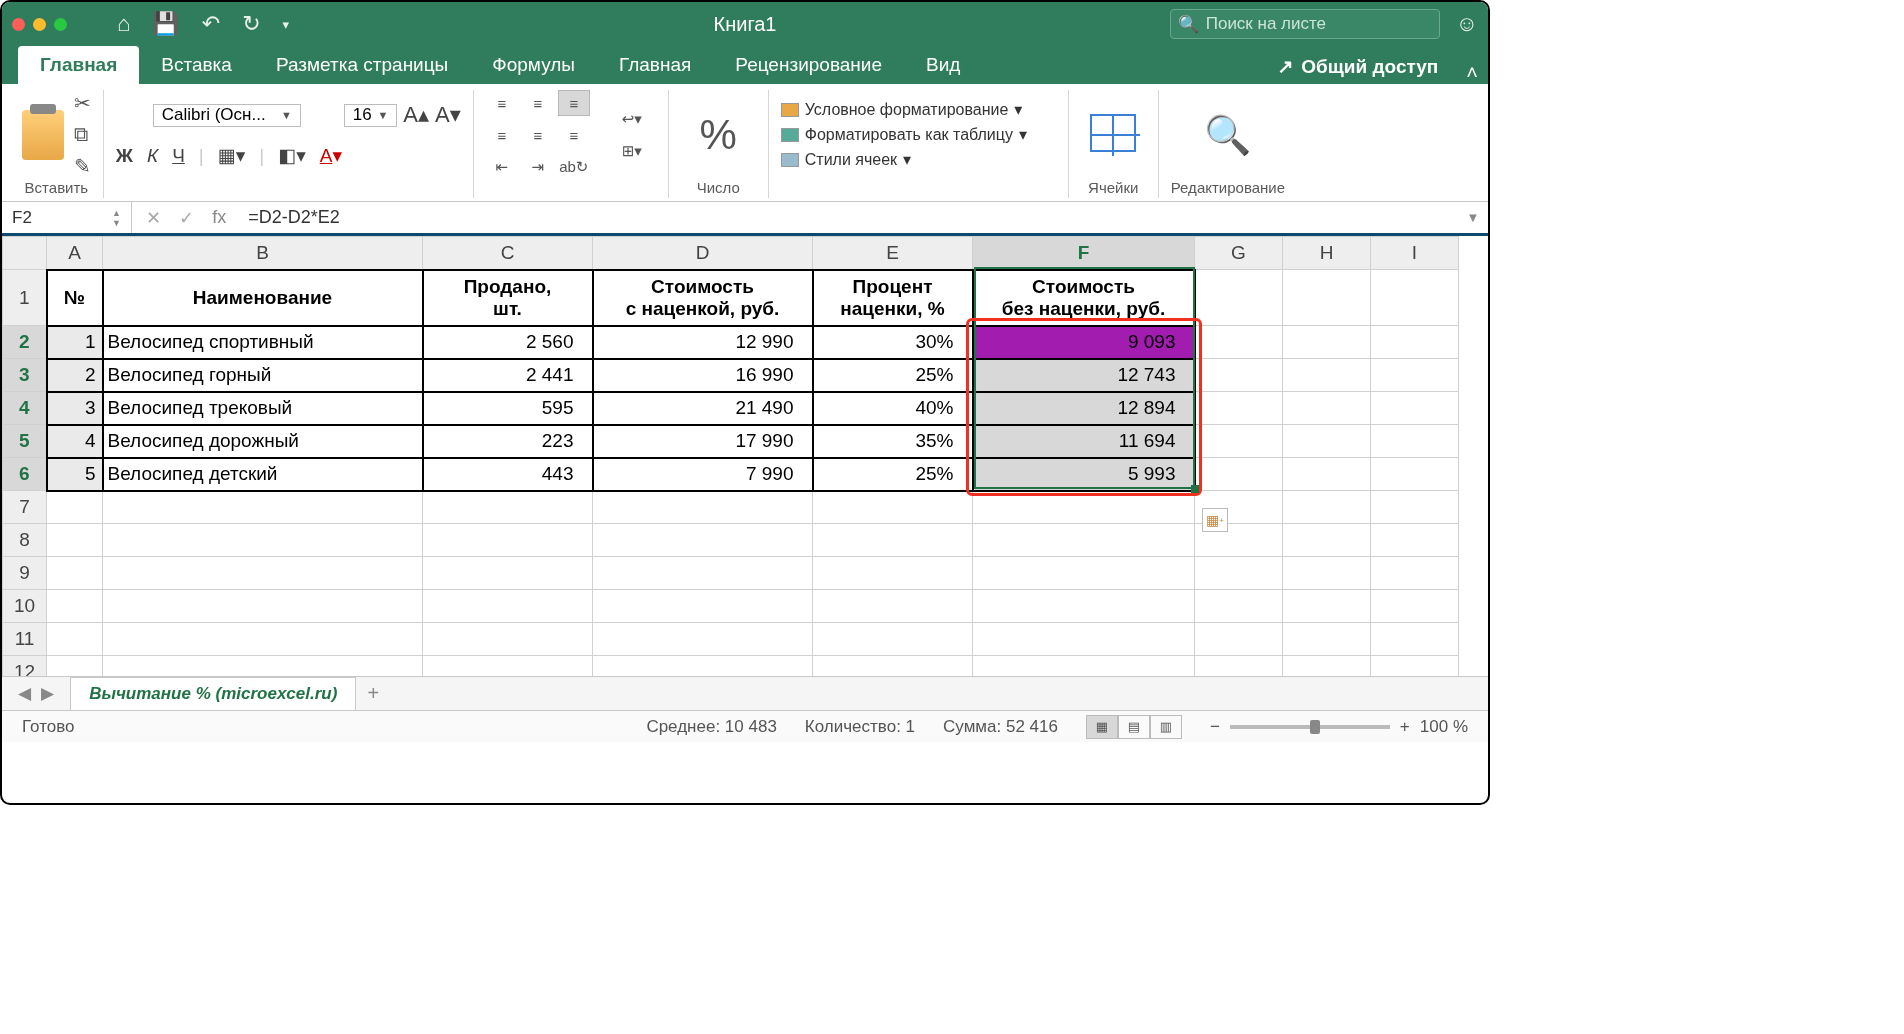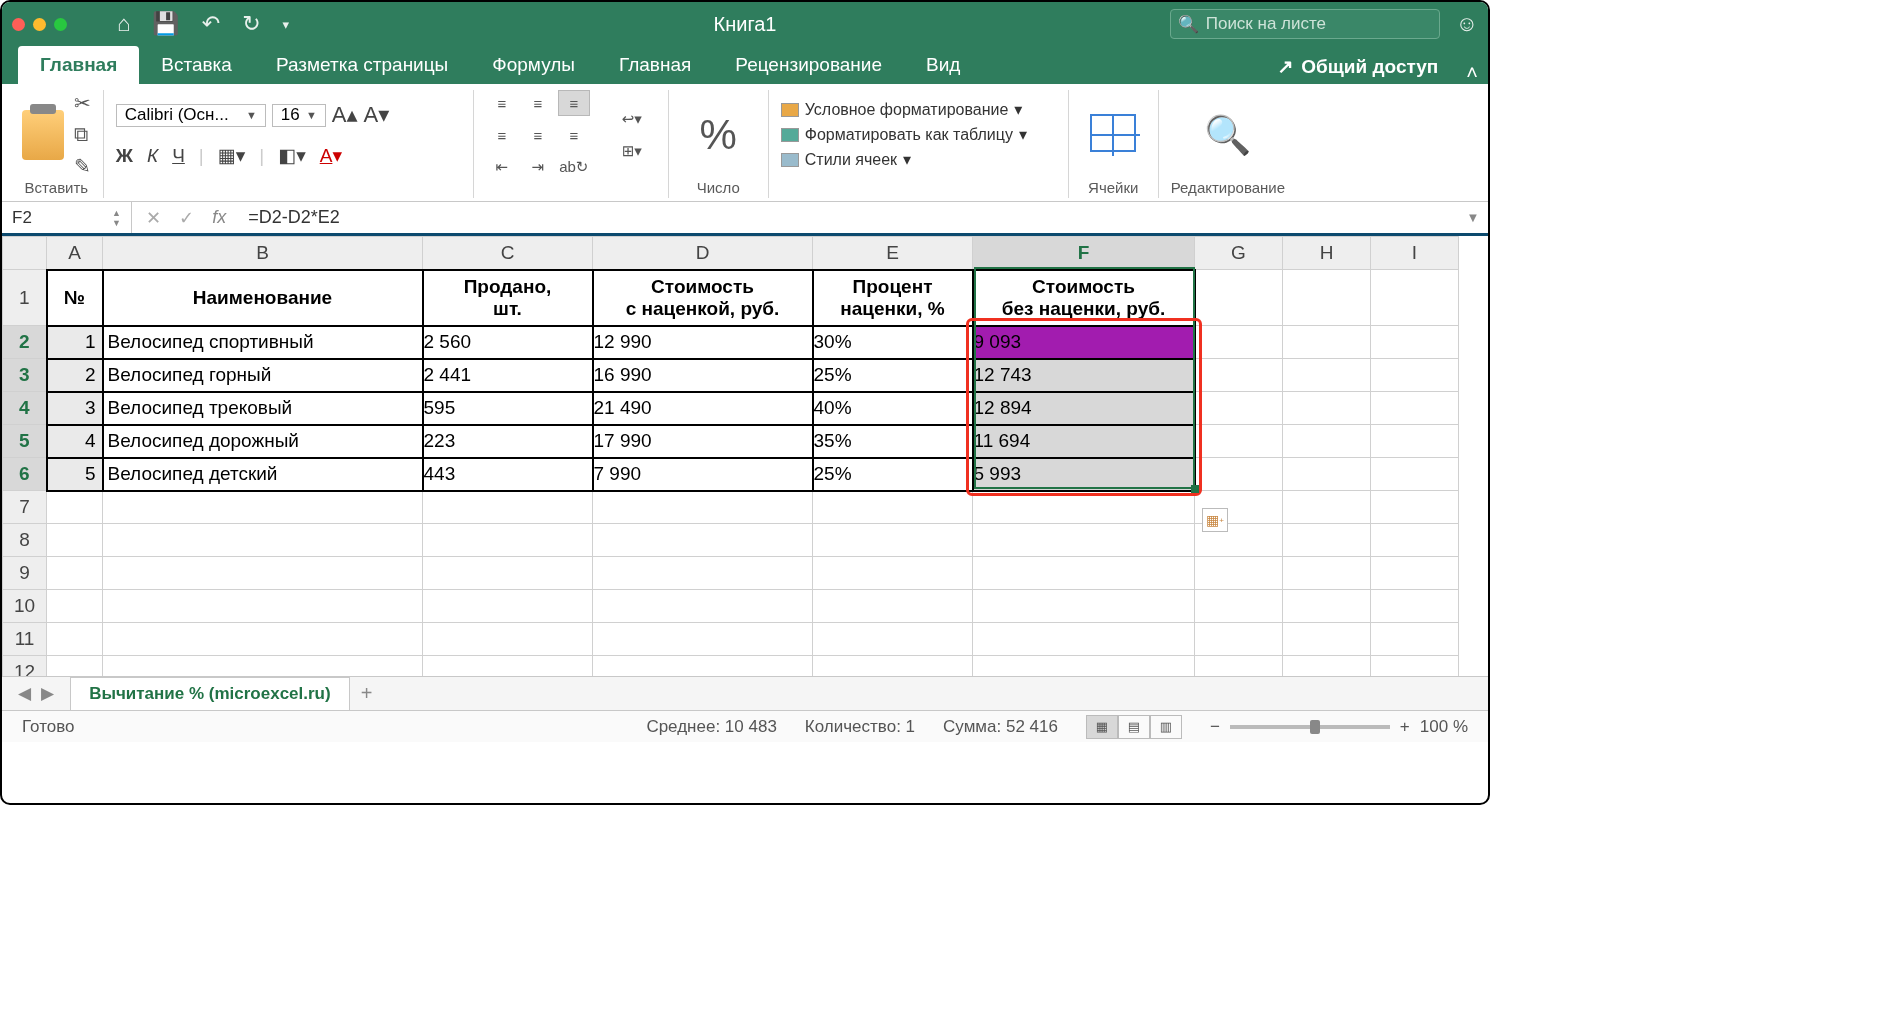--- a/index.html
+++ b/index.html
@@ -30,21 +30,21 @@
 .group { border-right: 1px solid #d6d6d6; padding: 0 12px; display: flex; flex-direction: column; justify-content: space-between; height: 108px; }
 .group:last-child { border-right: none; }
 .group-label { font-size: 15px; color: #5a5a5a; text-align: center; padding-bottom: 2px; }
 .group-body { display: flex; align-items: center; gap: 10px; flex: 1; }
 .btn-lg { display: flex; flex-direction: column; align-items: center; justify-content: center; height: 80px; color: #5a5a5a; font-size: 15px; cursor: pointer; }
 .paste-icon { width: 42px; height: 50px; background: linear-gradient(#ffcf7a,#e8a847); border-radius: 4px; position: relative; }
 .paste-icon::before { content: ""; position: absolute; top: -6px; left: 8px; width: 26px; height: 10px; background: #888; border-radius: 3px; }
 .mini-col { display: flex; flex-direction: column; gap: 8px; font-size: 20px; color: #555; }
 .mini-col span { cursor: pointer; }
 .font-row { display: flex; gap: 6px; align-items: center; }
-.combo { border: 1px solid #bcbcbc; background: #fff; height: 23px; display: flex; align-items: center; padding: 0 8px; font-size: 17px; cursor: pointer; }
+.combo { border: 1px solid #bcbcbc; background: #fff; height: 23px; display: flex; align-items: center; padding: 0 8px; font-size: 17px; cursor: pointer; margin-left: 37px; }
 .combo .caret { margin-left: auto; font-size: 11px; color: #555; }
 .font-name { width: 150px; } .font-size { width: 54px; }
 .font-aa { font-size: 22px; color: #444; display: flex; gap: 6px; }
 .font-btns { display: flex; gap: 14px; align-items: center; margin-top: 8px; font-size: 19px; color: #444; }
 .font-btns span { cursor: pointer; }
 .align-grid { display: flex; flex-direction: column; gap: 6px; }
 .align-row { display: flex; gap: 4px; }
 .align-btn { width: 32px; height: 26px; border: 1px solid transparent; display: flex; align-items: center; justify-content: center; font-size: 15px; color: #555; cursor: pointer; }
 .align-btn.sel { background: #d8d8d8; border-color: #b8b8b8; }
 .wrap-col { display: flex; flex-direction: column; gap: 6px; margin-left: 8px; }
@@ -55,54 +55,54 @@
 .cells-icon { width: 46px; height: 38px; border: 2px solid #3a80d8; position: relative; margin-bottom: 4px; }
 .cells-icon::before { content: ""; position: absolute; left: 20px; top: -2px; width: 2px; height: 42px; background: #3a80d8; }
 .cells-icon::after { content: ""; position: absolute; left: -2px; top: 18px; width: 50px; height: 2px; background: #3a80d8; }
 .magnifier { font-size: 38px; color: #555; }
 
 
 .fbar { height: 34px; border-bottom: 3px solid #0c4a6e; display: flex; align-items: center; font-size: 17px; color: #333; }
 .namebox { width: 130px; height: 100%; border-right: 1px solid #c8c8c8; display: flex; align-items: center; padding: 0 10px; }
 .namebox .spin { margin-left: auto; display: flex; flex-direction: column; font-size: 9px; color: #888; }
 .fbar-btns { display: flex; align-items: center; gap: 18px; padding: 0 14px; color: #aaa; font-size: 18px; }
-.fx { font-style: italic; color: #888; }
+.fx { color: #888; }
 .formula-input { flex: 1; padding: 0 8px; font-size: 18px; }
 .fbar-caret { width: 30px; text-align: center; color: #888; font-size: 13px; }
 
 
 .grid-wrap { position: relative; height: 440px; overflow: hidden; }
 table.grid { border-collapse: collapse; table-layout: fixed; }
 .grid th, .grid td { border: 1px solid #d0d0d0; height: 33px; font-size: 19px; }
 .grid thead th { background: #eeeeee; color: #444; font-weight: 400; text-align: center; position: relative; }
 .corner { width: 44px; background: #eeeeee; }
 .rowhdr { width: 44px; background: #eeeeee; text-align: center; color: #444; font-weight: 400; }
 .colA { width: 56px; } .colB { width: 320px; } .colC { width: 170px; } .colD { width: 220px; } .colE { width: 160px; } .colF { width: 222px; } .colG { width: 88px; } .colH { width: 88px; } .colI { width: 88px; }
 .grid thead th.sel { background: #d8d8d8; color: #217346; font-weight: 600; }
 .rowhdr.sel { background: #d8d8d8; color: #217346; font-weight: 600; }
 
 
 .data-hdr td { background: #fff; font-weight: 700; text-align: center; border: 2px solid #000; }
 .data-row td { border: 2px solid #000; }
-.data-row td.num { padding-right: 8px; } 
+.data-row td.num { text-align: right; padding-right: 18px; } 
 .data-row td.txt { text-align: left; padding-left: 4px; }
 .data-row td.rh { background: #eaeaea; text-align: right; padding-right: 6px; font-weight: 400; }
 td.fcell { background: #d8d8d8; }
 td.fcell.first { background: #a21caf; }
 
 
 .sel-border { position: absolute; border: 2px solid #217346; pointer-events: none; }
 .sel-border.red { border: 3px solid #f03020; border-radius: 6px; }
 .fill-handle { position: absolute; width: 8px; height: 8px; background: #217346; }
 .autofill-btn { position: absolute; width: 26px; height: 24px; border: 1px solid #bbb; background: #fff; display: flex; align-items: center; justify-content: center; font-size: 14px; color: #c88640; cursor: pointer; }
 
 
 .sheet-tabs { height: 34px; border-top: 1px solid #c8c8c8; display: flex; align-items: center; font-size: 17px; background: #f5f5f5; }
 .nav-arrows { display: flex; gap: 10px; padding: 0 16px; color: #888; }
-.sheet-tab { padding: 6px 18px; background: #fff; border: 1px solid #c8c8c8; border-bottom: none; color: #217346; font-weight: 600; cursor: pointer; }
+.sheet-tab { padding: 6px 18px; background: #fff; border: 1px solid #c8c8c8; border-bottom: none; color: #217346; font-weight: 600; cursor: pointer; font-style: italic; }
 .add-sheet { width: 34px; text-align: center; font-size: 20px; color: #888; cursor: pointer; }
 
 
 .statusbar { height: 32px; border-top: 1px solid #c8c8c8; background: #fafafa; display: flex; align-items: center; padding: 0 20px; font-size: 17px; color: #555; gap: 28px; }
 .statusbar .spacer { flex: 1; }
 .view-btns { display: flex; gap: 0; }
 .view-btn { width: 32px; height: 24px; border: 1px solid #bbb; display: flex; align-items: center; justify-content: center; font-size: 13px; cursor: pointer; }
 .view-btn.active { background: #d8d8d8; }
 .zoom { display: flex; align-items: center; gap: 10px; }
 .slider { width: 160px; height: 4px; background: #bbb; position: relative; }

